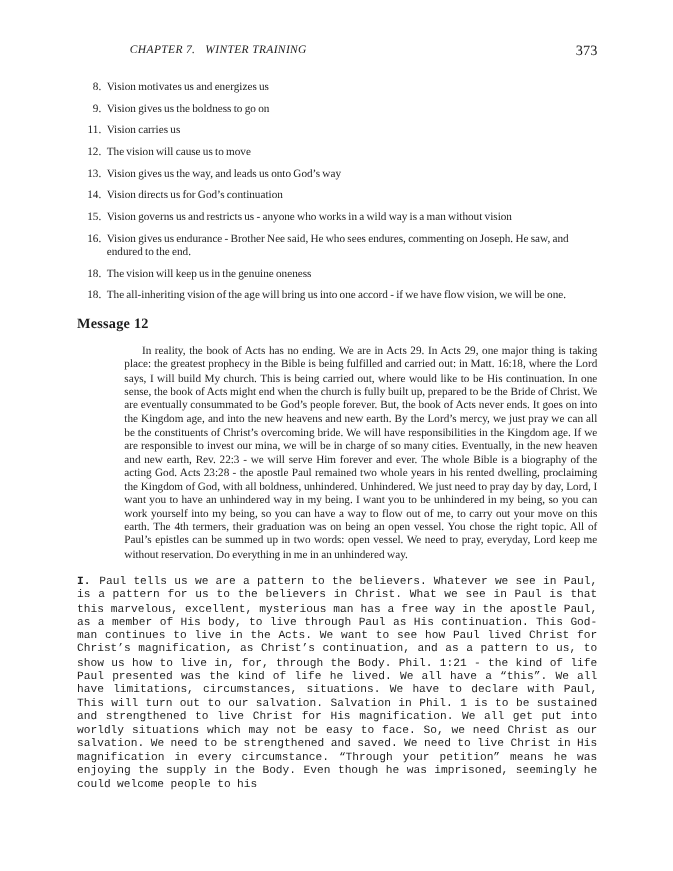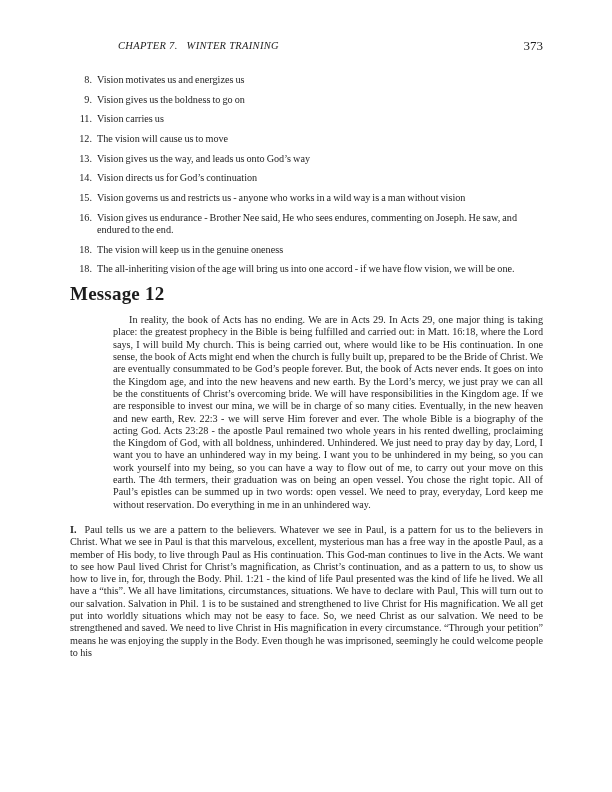--- a/index.html
+++ b/index.html
@@ -53,39 +53,40 @@
     flex: none;
     width: 22px;
     text-align: right;
   }
   .list-item .txt {
     flex: 1;
     margin-left: 5px;
     text-align: left;
   }
   .section-heading {
-    font-size: 19px;
+    font-size: 13px;
     font-weight: bold;
     letter-spacing: 0.2px;
     line-height: 22px;
   }
   .para {
     font-size: 10.2px;
     line-height: 12.3px;
     text-align: justify;
     word-spacing: -0.3px;
     margin: 0;
   }
   .para.intro {
     margin-top: 9px;
     text-indent: 16px;
     margin-left: 43px;
   }
   .para.roman {
     margin-top: 13px;
+    font-family: Liberation Mono, monospace;
   }
   .roman-label {
     font-weight: bold;
     margin-right: 8px;
   }
 </style>
 </head>
 <body>
 
 <div class="page">

